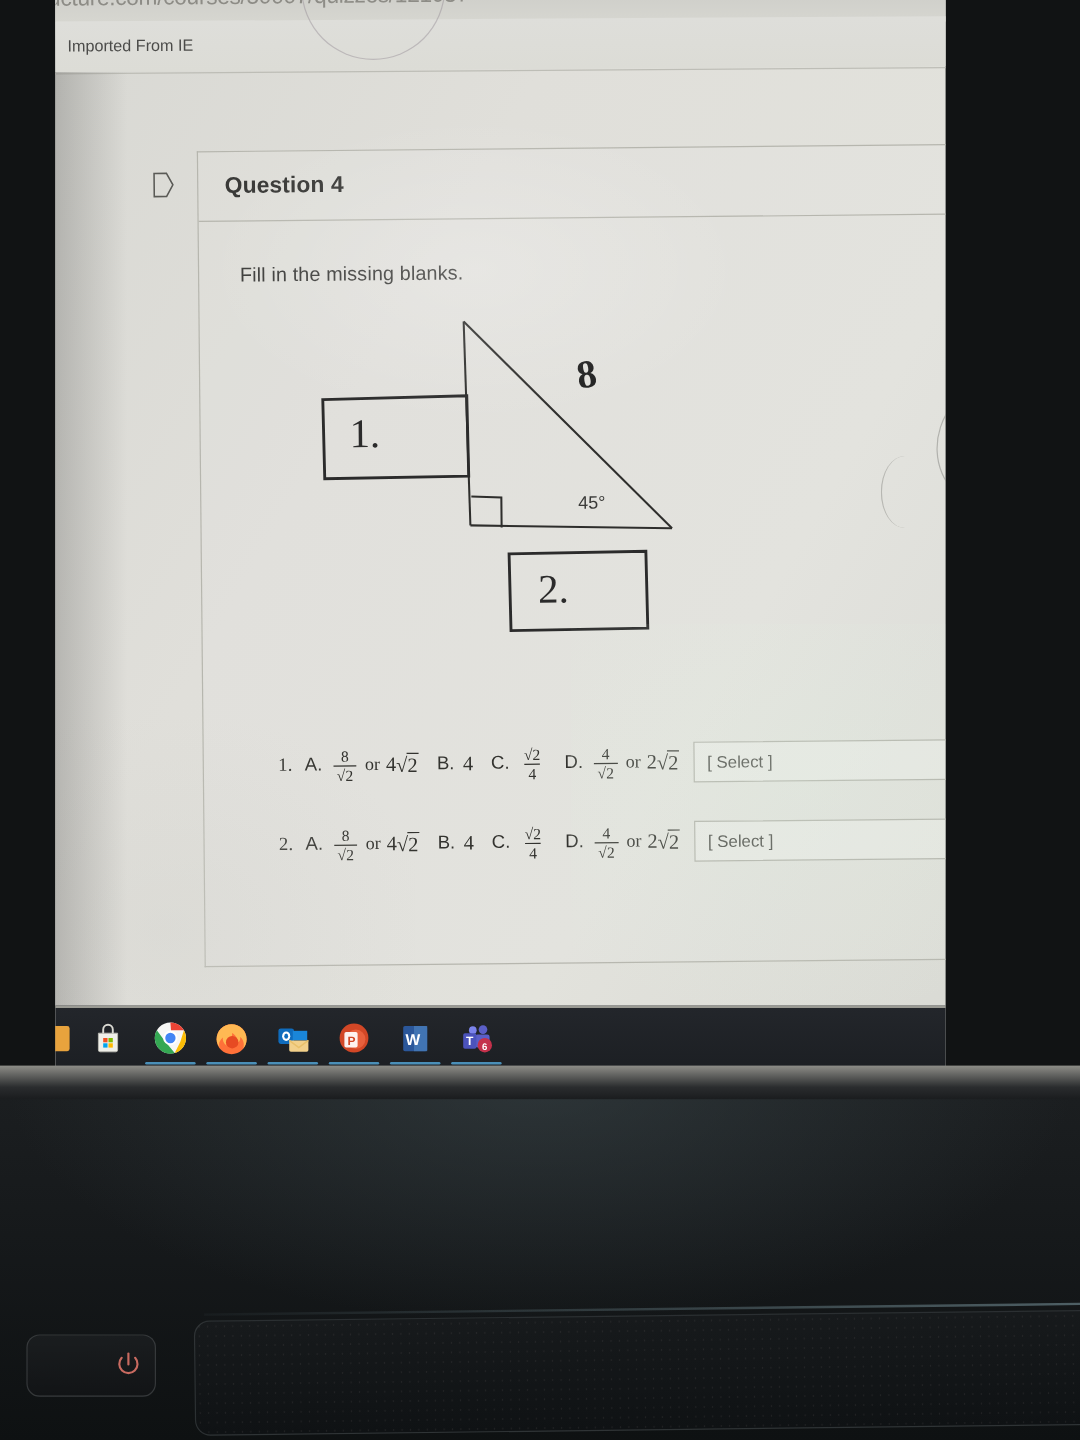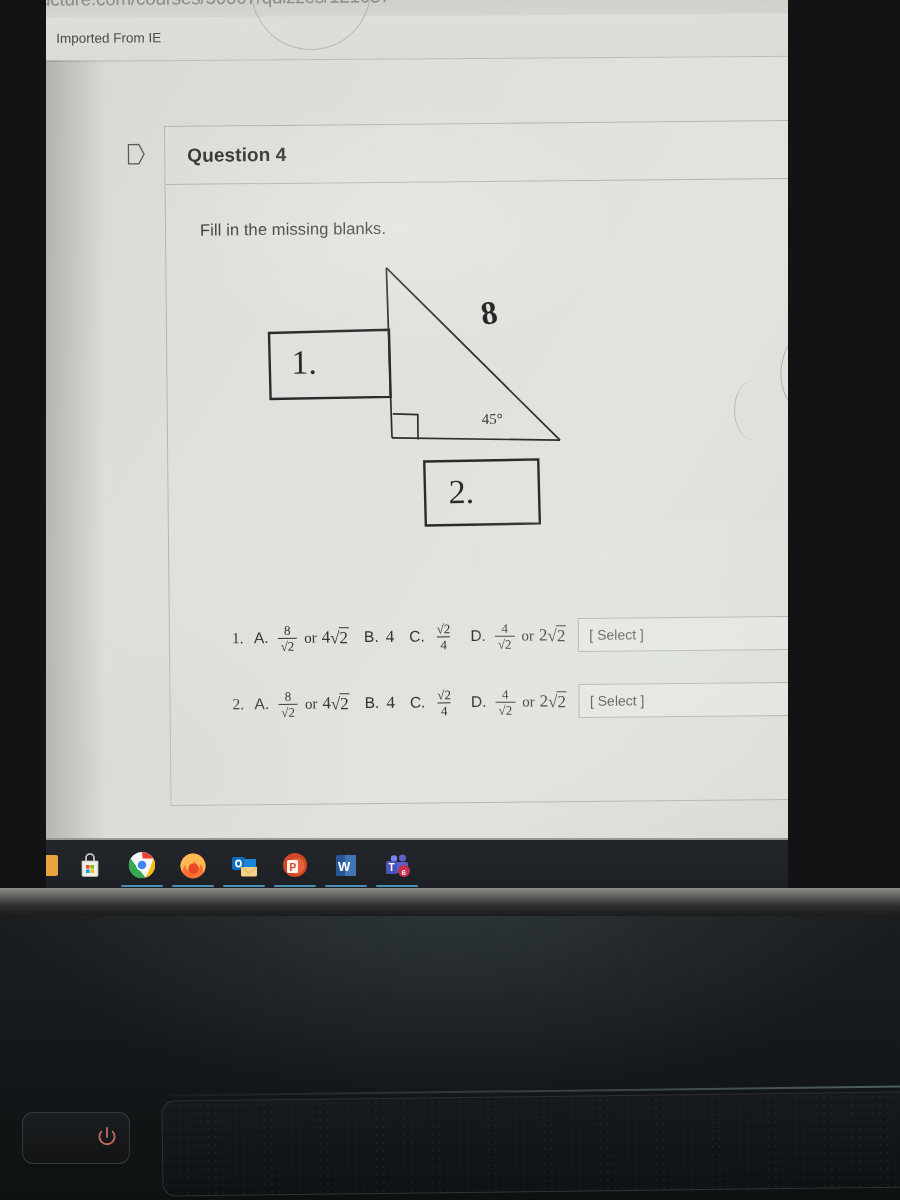--- a/index.html
+++ b/index.html
@@ -150,21 +150,21 @@
     left: 252px; top: 36px;
     font-family: "Liberation Serif", serif;
     font-size: 33px;
     font-weight: bold;
     color: #1f1f1f;
     transform: rotate(-8deg);
   }
   .angle-label {
     position: absolute;
     left: 252px; top: 152px;
-    font-family: Liberation Serif, serif;
+    font-family: Liberation Sans, sans-serif;
     font-size: 15px;
     color: #3a3a38;
   }
 
   
   .answers { margin-top: 14px; margin-left: 28px; }
   .ans-row {
     display: flex;
     align-items: center;
     height: 46px;

